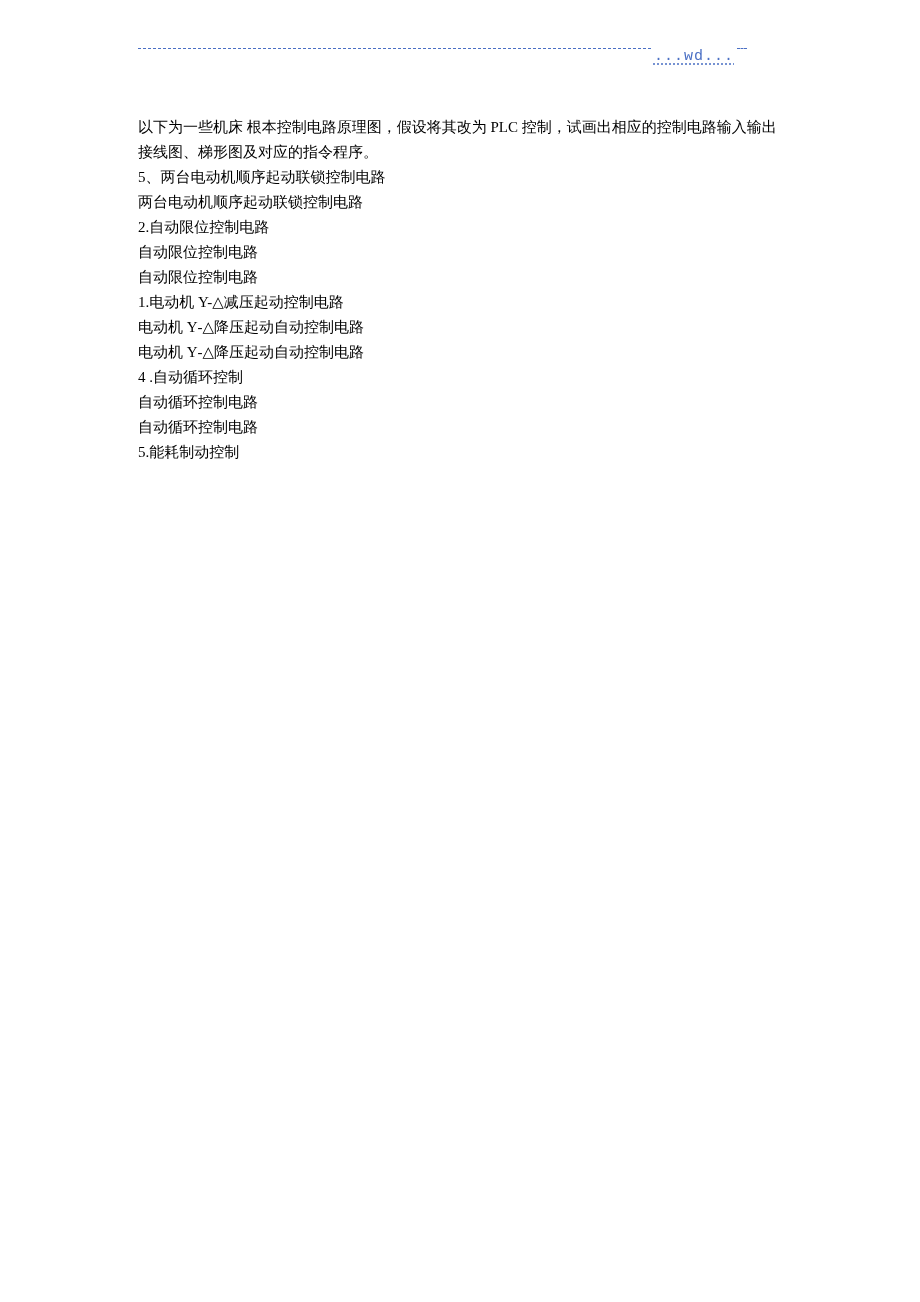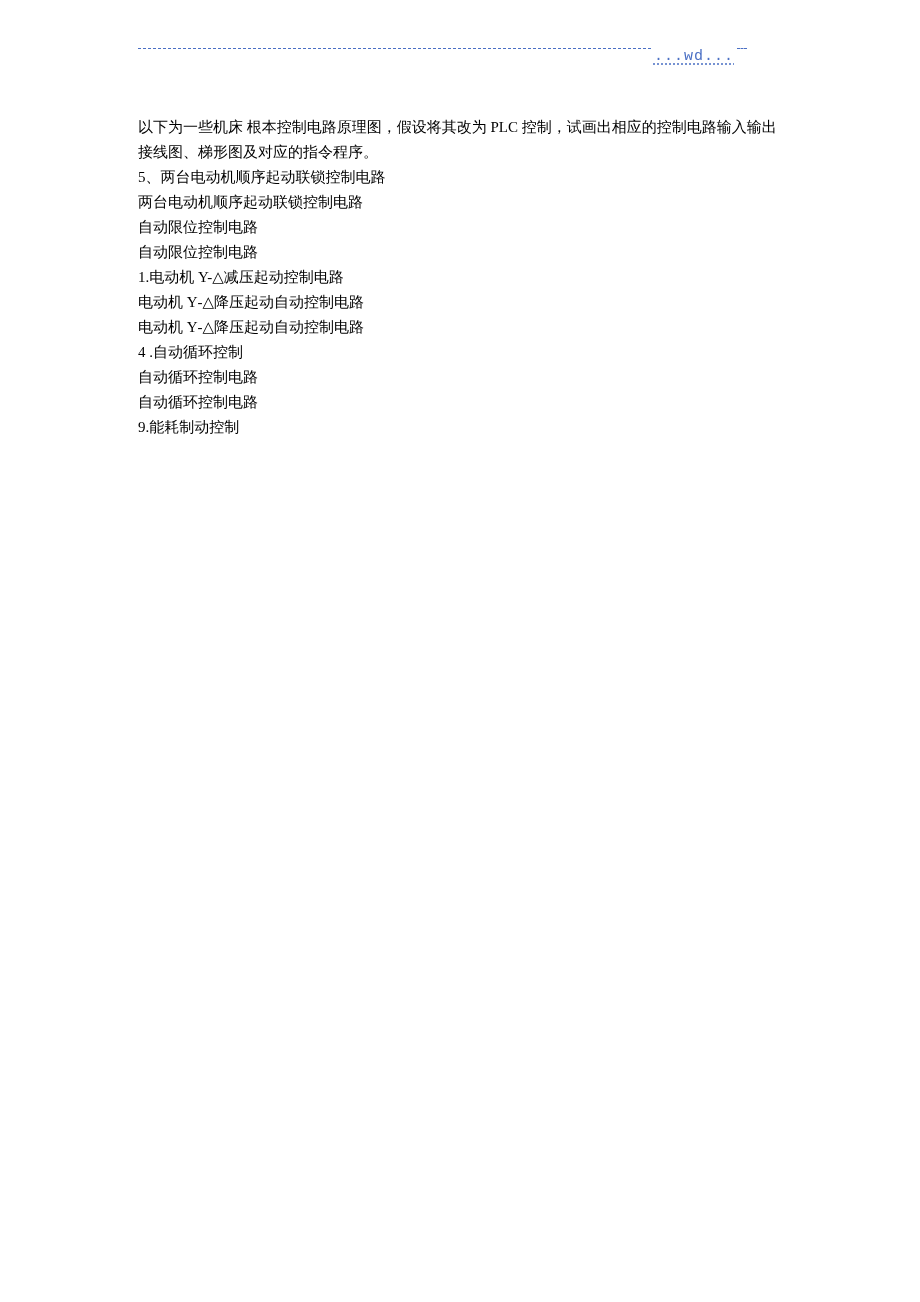--- a/index.html
+++ b/index.html
@@ -60,22 +60,23 @@
 <div class="header">
   <div class="dashed-line"></div>
   <span class="header-label">...wd...</span>
   <div class="dashed-line" style="flex:0 0 10px;"></div>
 </div>
 
 <div class="content">
   <p class="intro">以下为一些机床 根本控制电路原理图，假设将其改为 PLC 控制，试画出相应的控制电路输入输出接线图、梯形图及对应的指令程序。</p>
   <p>5、两台电动机顺序起动联锁控制电路</p>
   <p>两台电动机顺序起动联锁控制电路</p>
+  <p>2.自动限位控制电路</p>
   <p>自动限位控制电路</p>
   <p>自动限位控制电路</p>
   <p>1.电动机 Y-△减压起动控制电路</p>
   <p>电动机 Y‐△降压起动自动控制电路</p>
   <p>电动机 Y‐△降压起动自动控制电路</p>
   <p>4 .自动循环控制</p>
   <p>自动循环控制电路</p>
   <p>自动循环控制电路</p>
-  <p>9.能耗制动控制</p>
+  <p>5.能耗制动控制</p>
 </div>
 
 </body></html>

